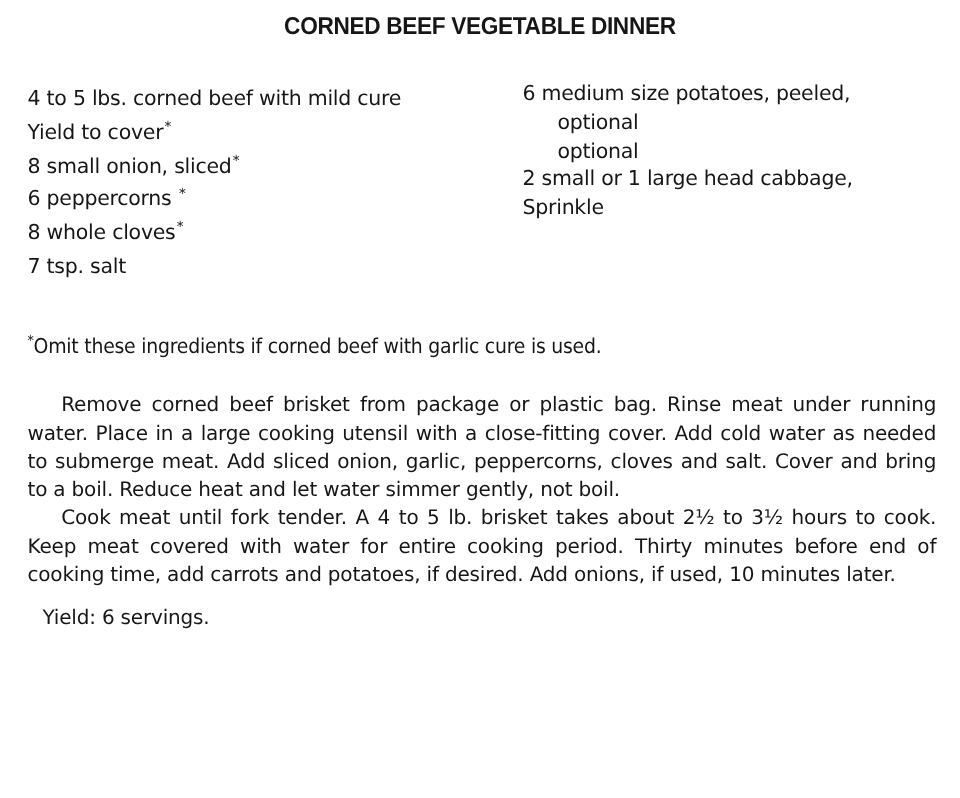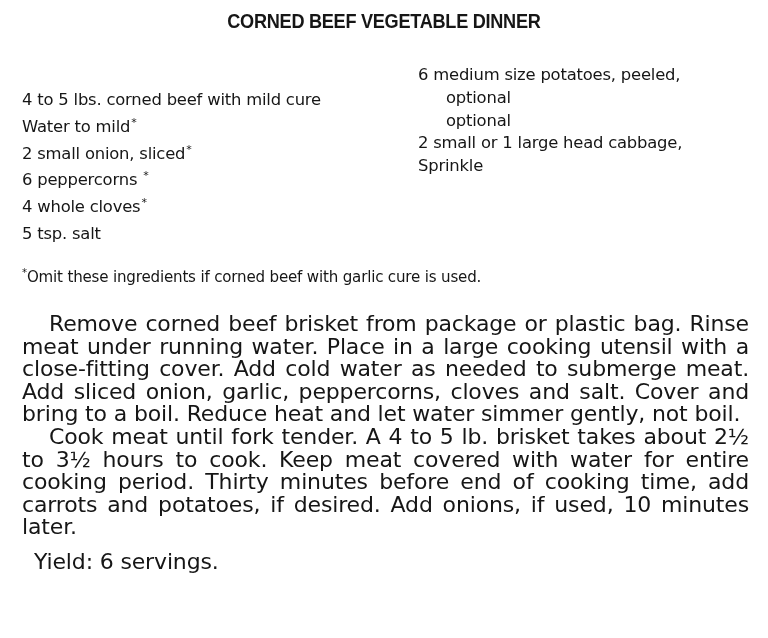--- a/index.html
+++ b/index.html
@@ -28,67 +28,67 @@
       transform: scaleX(0.93);
       transform-origin: 383px 0;
     }
     .col {
       position: absolute;
       top: 64px;
       font-size: 16.4px;
       line-height: 22.8px;
       letter-spacing: -0.2px;
     }
-    .col-left { left: 22px; width: 380px; margin-top: 21px; }
+    .col-left { left: 22px; width: 380px; }
     .col-right { left: 418px; width: 340px; }
     .ing { white-space: nowrap; }
     .ing .cont { display: block; padding-left: 28px; }
     .ing .star { font-size: 11px; vertical-align: 6px; margin-left: 1px; }
     .footnote {
       position: absolute;
       left: 22px;
       top: 266px;
       font-size: 16.4px;
       letter-spacing: -0.2px;
       white-space: nowrap;
       transform: scaleX(0.92);
       transform-origin: 0 0;
     }
     .footnote .star { font-size: 11px; vertical-align: 6px; }
     .directions {
       position: absolute;
       left: 22px;
       top: 313px;
       width: 727px;
-      font-size: 22px;
+      font-size: 16px;
       line-height: 22.6px;
       letter-spacing: -0.15px;
     }
     .para {
       text-align: justify;
       text-align-last: left;
       text-indent: 27px;
       margin: 0;
     }
     .yield {
       margin: 12px;
     }
   </style>
 </head>
 <body>
 
 <div class="title">CORNED BEEF VEGETABLE DINNER</div>
 
 <div class="col col-left">
   <div class="ing"><span>4 to 5 lbs. corned beef with mild cure</span><span class="star"></span></div>
-  <div class="ing"><span>Water to mild</span><span class="star">*</span></div>
-  <div class="ing"><span>2 small onion, sliced</span><span class="star">*</span></div>
+  <div class="ing"><span>Yield to cover</span><span class="star">*</span></div>
+  <div class="ing"><span>8 small onion, sliced</span><span class="star">*</span></div>
   <div class="ing"><span>6 peppercorns </span><span class="star">*</span></div>
-  <div class="ing"><span>4 whole cloves</span><span class="star">*</span></div>
-  <div class="ing"><span>5 tsp. salt</span><span class="star"></span></div>
+  <div class="ing"><span>8 whole cloves</span><span class="star">*</span></div>
+  <div class="ing"><span>7 tsp. salt</span><span class="star"></span></div>
 </div>
 
 <div class="col col-right">
   <div class="ing"><span>6 medium size potatoes, peeled,</span><span class="cont">optional</span></div>
   <div class="ing"><span class="cont">optional</span></div>
   <div class="ing"><span>2 small or 1 large head cabbage,</span></div>
   <div class="ing"><span>Sprinkle</span></div>
 </div>
 
 <div class="footnote"><span class="star">*</span><span>Omit these ingredients if corned beef with garlic cure is used.</span></div>

